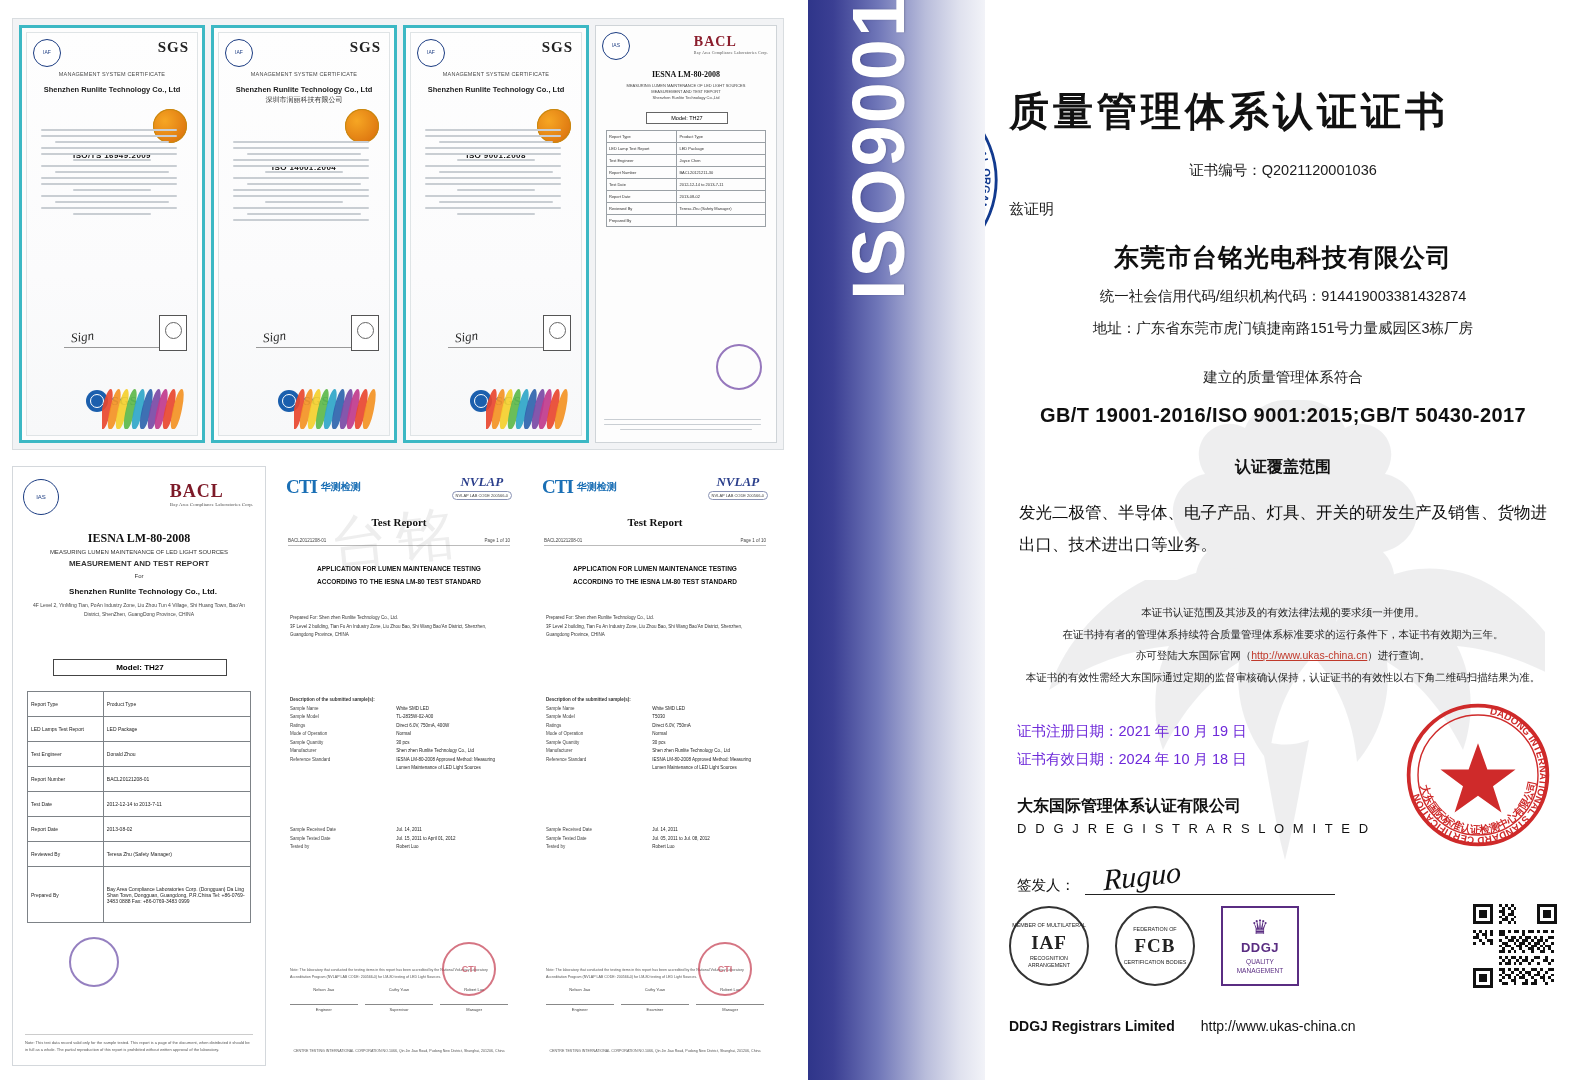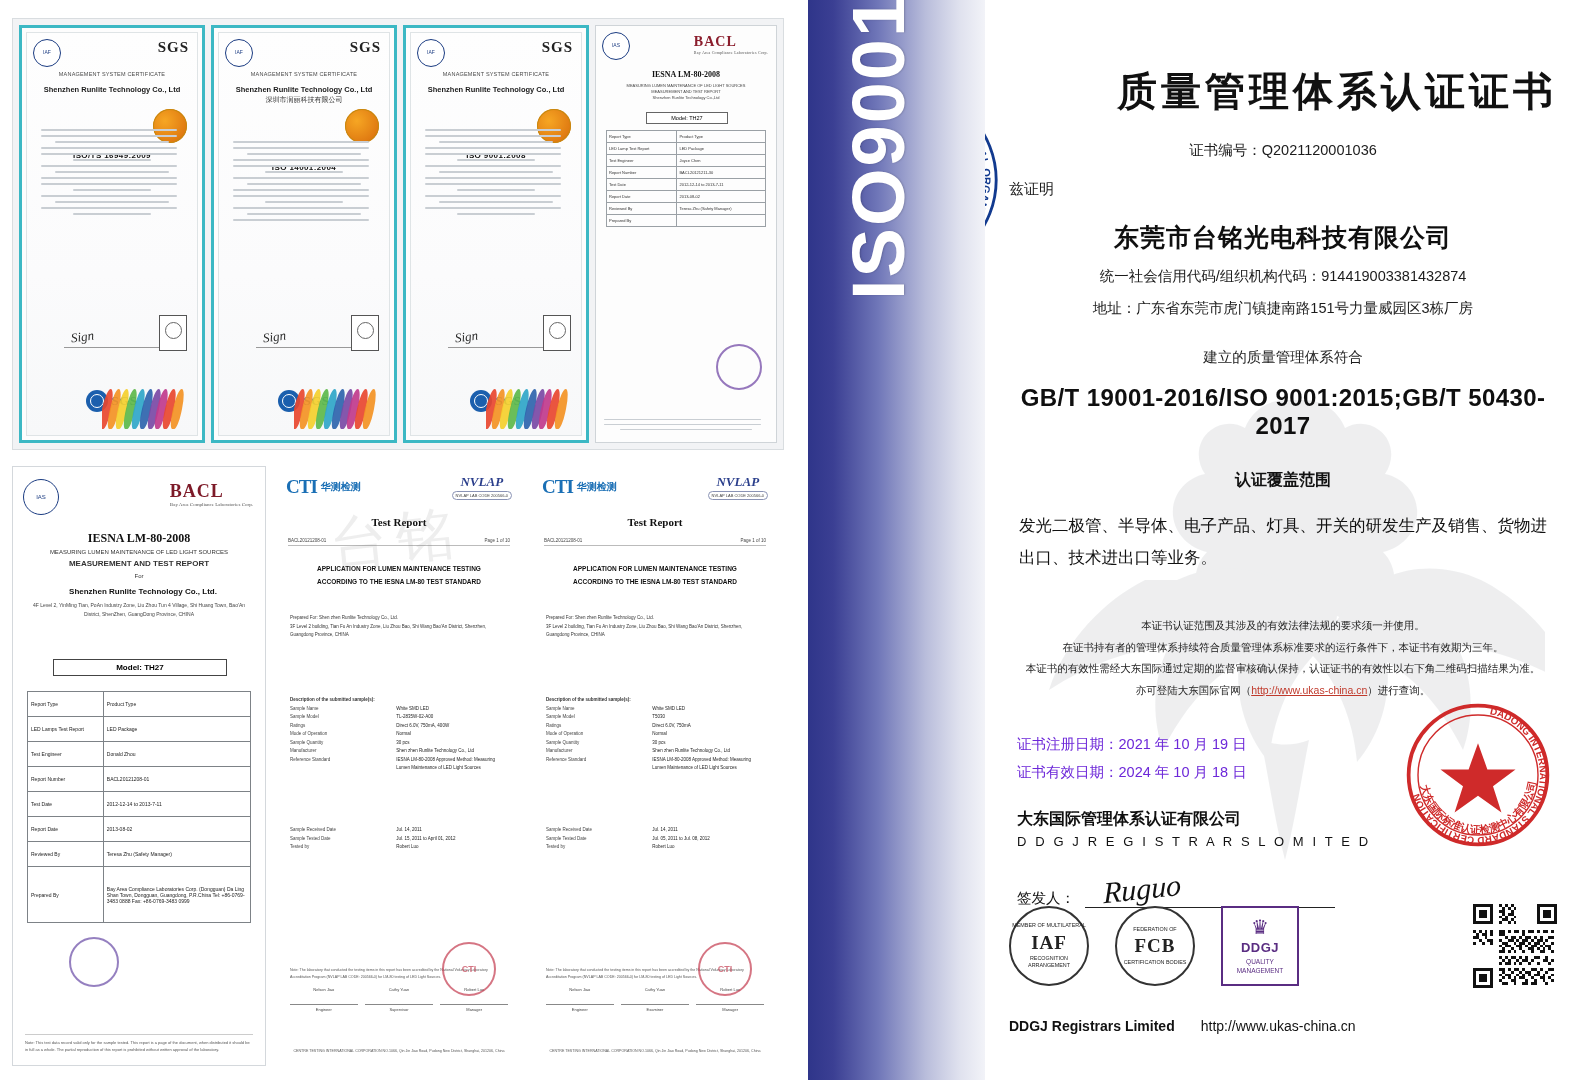--- a/index.html
+++ b/index.html
@@ -644,22 +644,22 @@
   }
   .cert-main {
     position: absolute;
     left: 0;
     top: 0;
     width: 596px;
     padding: 0 24px;
     box-sizing: border-box;
   }
   .cert-h1 {
-    margin-top: 64px;
-    text-align: right;
+    margin-top: 84px;
+    text-align: left;
     font-family: "Liberation Sans", sans-serif;
     font-weight: bold;
     font-size: 40px;
     letter-spacing: 4px;
     color: #111;
   }
   .cert-no {
     text-align: center;
     font-size: 14.5px;
     color: #1c1c1c;
@@ -687,21 +687,21 @@
   }
   .cert-estab {
     text-align: center;
     font-size: 14.5px;
     color: #1c1c1c;
     margin-top: 30px;
   }
   .cert-std {
     text-align: center;
     font-weight: bold;
-    font-size: 24px;
+    font-size: 20px;
     color: #0f0f0f;
     margin-top: 17px;
     letter-spacing: .4px;
   }
   .cert-scope-title {
     text-align: center;
     font-weight: bold;
     font-size: 16px;
     color: #111;
     margin-top: 30px;
@@ -1323,24 +1323,24 @@
       <div class="cert-line">统一社会信用代码/组织机构代码：914419003381432874</div>
       <div class="cert-line">地址：广东省东莞市虎门镇捷南路151号力量威园区3栋厂房</div>
       <div class="cert-estab">建立的质量管理体系符合</div>
       <div class="cert-std">GB/T 19001-2016/ISO 9001:2015;GB/T 50430-2017</div>
       <div class="cert-scope-title">认证覆盖范围</div>
       <div class="cert-scope">发光二极管、半导体、电子产品、灯具、开关的研发生产及销售、货物进出口、技术进出口等业务。</div>
 
       <div class="cert-legal">
         <div>本证书认证范围及其涉及的有效法律法规的要求须一并使用。</div>
         <div>在证书持有者的管理体系持续符合质量管理体系标准要求的运行条件下，本证书有效期为三年。</div>
-        <div>本证书的有效性需经大东国际通过定期的监督审核确认保持，认证证书的有效性以右下角二维码扫描结果为准。</div>
         <div>
           亦可登陆大东国际官网（<a href="#">http://www.ukas-china.cn</a>）进行查询。
         </div>
+        <div>本证书的有效性需经大东国际通过定期的监督审核确认保持，认证证书的有效性以右下角二维码扫描结果为准。</div>
       </div>
 
       <div class="cert-dates">
         <div>证书注册日期：2021 年 10 月 19 日</div>
         <div>证书有效日期：2024 年 10 月 18 日</div>
       </div>
 
       <div class="cert-issuer">大东国际管理体系认证有限公司</div>
       <div class="cert-issuer-en">D D G J   R E G I S T R A R S   L O M I T E D</div>
 

